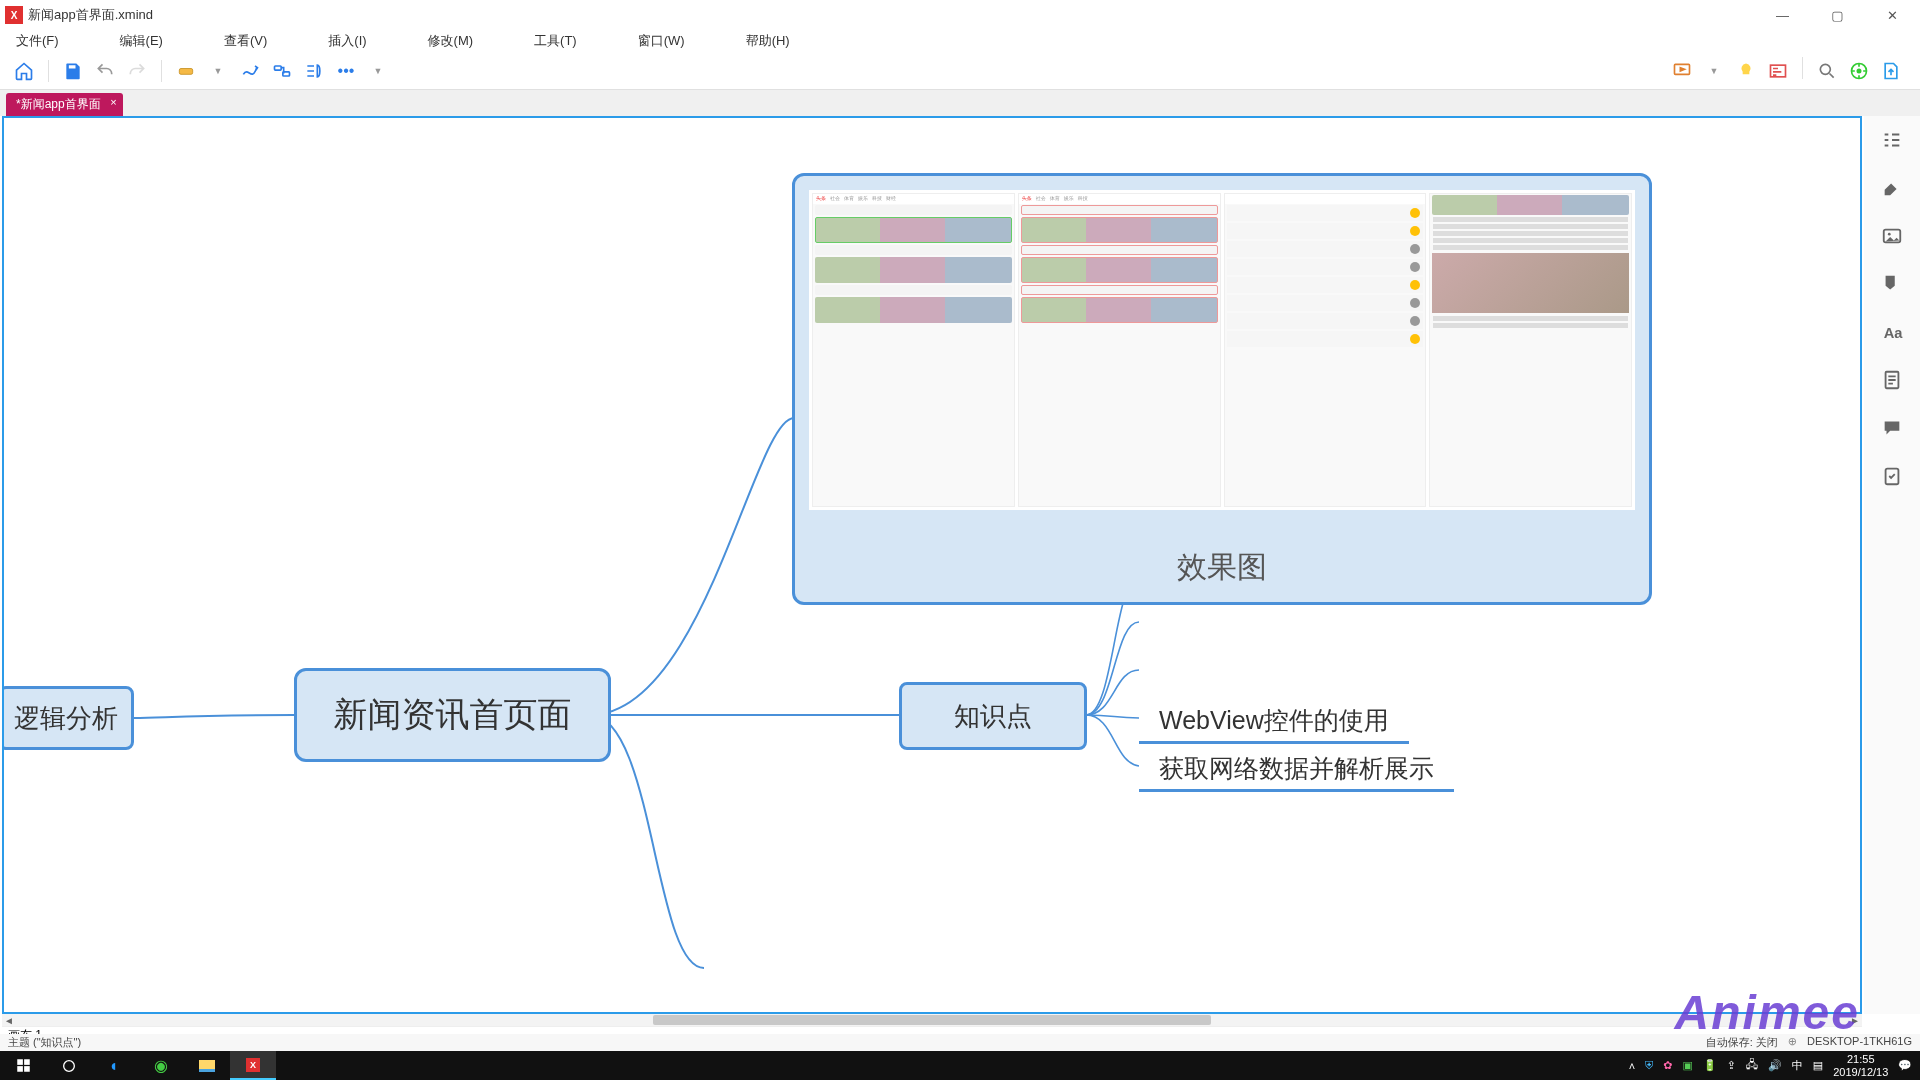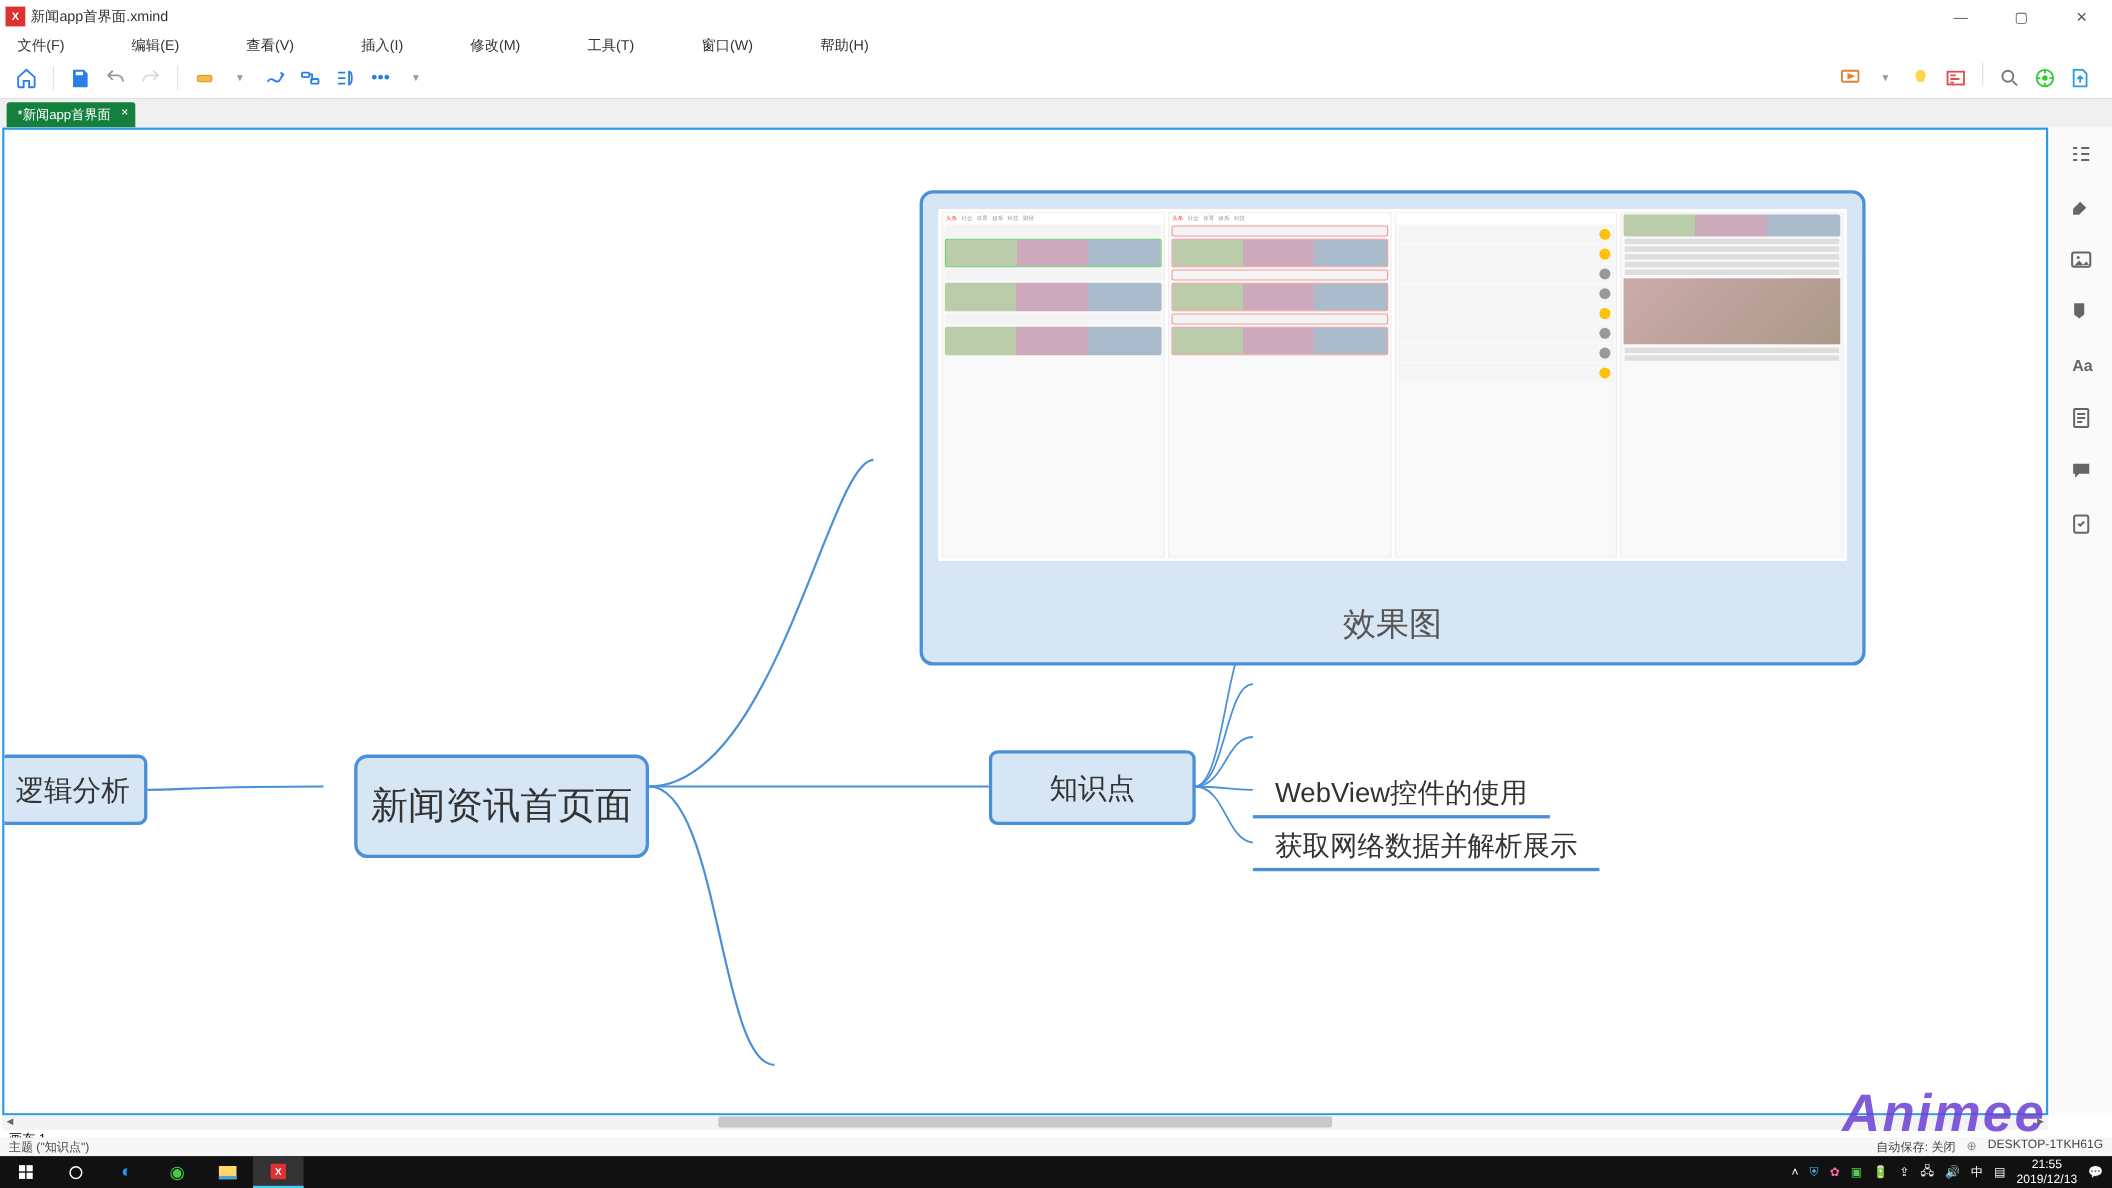--- a/index.html
+++ b/index.html
@@ -18,21 +18,21 @@
 
 .toolbar { height:38px; background:#fff; border-bottom:1px solid #e0e0e0; display:flex; align-items:center; padding-left:10px; gap:4px;}
 .toolbar .tbtn { width:28px; height:28px; display:flex; align-items:center; justify-content:center; color:#999; }
 .toolbar .tbtn.active { color:#2b7de9; }
 .toolbar .sep { width:1px; height:22px; background:#e0e0e0; margin:0 6px; }
 .toolbar .right { margin-left:auto; display:flex; gap:4px; padding-right:15px;}
 .toolbar svg { width:20px; height:20px; }
 
 
 .tabstrip { height:26px; background:#f0f0f0; display:flex; align-items:flex-end; padding-left:6px;}
-.tab { background:#15803d; color:#fff; font-size:12px; padding:3px 22px 3px 10px; border-radius:3px 3px 0 0; position:relative;}
+.tab { background:#be185d; color:#fff; font-size:12px; padding:3px 22px 3px 10px; border-radius:3px 3px 0 0; position:relative;}
 .tab .tx { position:absolute; right:6px; top:3px; font-size:11px; }
 
 
 .canvas-wrap { position:absolute; top:116px; left:2px; right:58px; bottom:66px; border:2px solid #2b9be9; background:#fff; overflow:hidden;}
 .canvas { position:absolute; inset:0; }
 
 
 .sidetools { position:absolute; top:116px; right:0; width:56px; bottom:66px; background:#fafafa; display:flex; flex-direction:column; align-items:center; padding-top:10px; gap:20px;}
 .sidetools div { width:28px; height:28px; color:#3b82f6; display:flex; align-items:center; justify-content:center; }
 
@@ -53,21 +53,21 @@
 
 .node { position:absolute; border:3px solid #4a90d9; border-radius:12px; background:#d6e6f5; display:flex; align-items:center; justify-content:center; font-size:34px; color:#333; padding:10px;}
 .node.small { font-size:26px; border-radius:8px; }
 .node.leaf { border:none; border-bottom:3px solid #4a90d9; background:transparent; border-radius:0; justify-content:flex-start; font-size:25px; padding:4px 20px;}
 .node.leaf.sel { border: none; background:#cfe3f2; outline:2px dashed #2b9be9; border-bottom:3px solid #4a90d9;}
 
 
 svg.conn { position:absolute; inset:0; width:100%; height:100%; pointer-events:none; }
 
 
-.resultbox { position:absolute; border:3px solid #4a90d9; border-radius:12px; background:#d6e6f5;margin-left:44px; }
+.resultbox { position:absolute; border:3px solid #4a90d9; border-radius:12px; background:#d6e6f5; }
 .gallery { position:absolute; background:#fff; display:flex; gap:3px; padding:3px;}
 .shot { flex:1; background:#f9f9f9; border:1px solid #eee; display:flex; flex-direction:column; font-size:6px; color:#888;}
 .shot .tabs { height:10px; background:#fff; display:flex; gap:4px; padding:1px 3px; font-size:5px;}
 .shot .tabs span { color:#999;}
 .shot .tabs span.cur { color:#e44;}
 .shot .row { height:26px; margin:1px 2px; background:#eee; border-radius:2px;}
 .shot .row.pic { background:linear-gradient(90deg,#bca 33%,#cab 33% 66%,#abc 66%);}
 .shot .row.txt { height:10px; background:#f4f4f4;}
 .shot .row.sel { border:1px solid #6c6;}
 .shot.b .row { border:1px solid #e99;}
@@ -284,21 +284,21 @@
             <div class="para"></div>
             <div class="para"></div>
           <div class="big"></div>
           <div class="para"></div>
             <div class="para"></div>
         </div>
       </div>
       <div style="position:absolute; bottom:14px; left:0; right:0; text-align:center; font-size:30px; color:#555;">效果图</div>
     </div>
 
-    <div class="node" style="left:290px; top:568px; width:268px; height:94px;margin-left:28px;">
+    <div class="node" style="left:290px; top:550px; width:317px; height:94px;">
       <span>新闻资讯首页面</span>
     </div>
 
     <div class="node small" style="left:-6px; top:568px; width:136px; height:64px;">
       <span>逻辑分析</span>
     </div>
 
     <div class="node small" style="left:895px; top:564px; width:188px; height:68px;">
       <span>知识点</span>
     </div>

